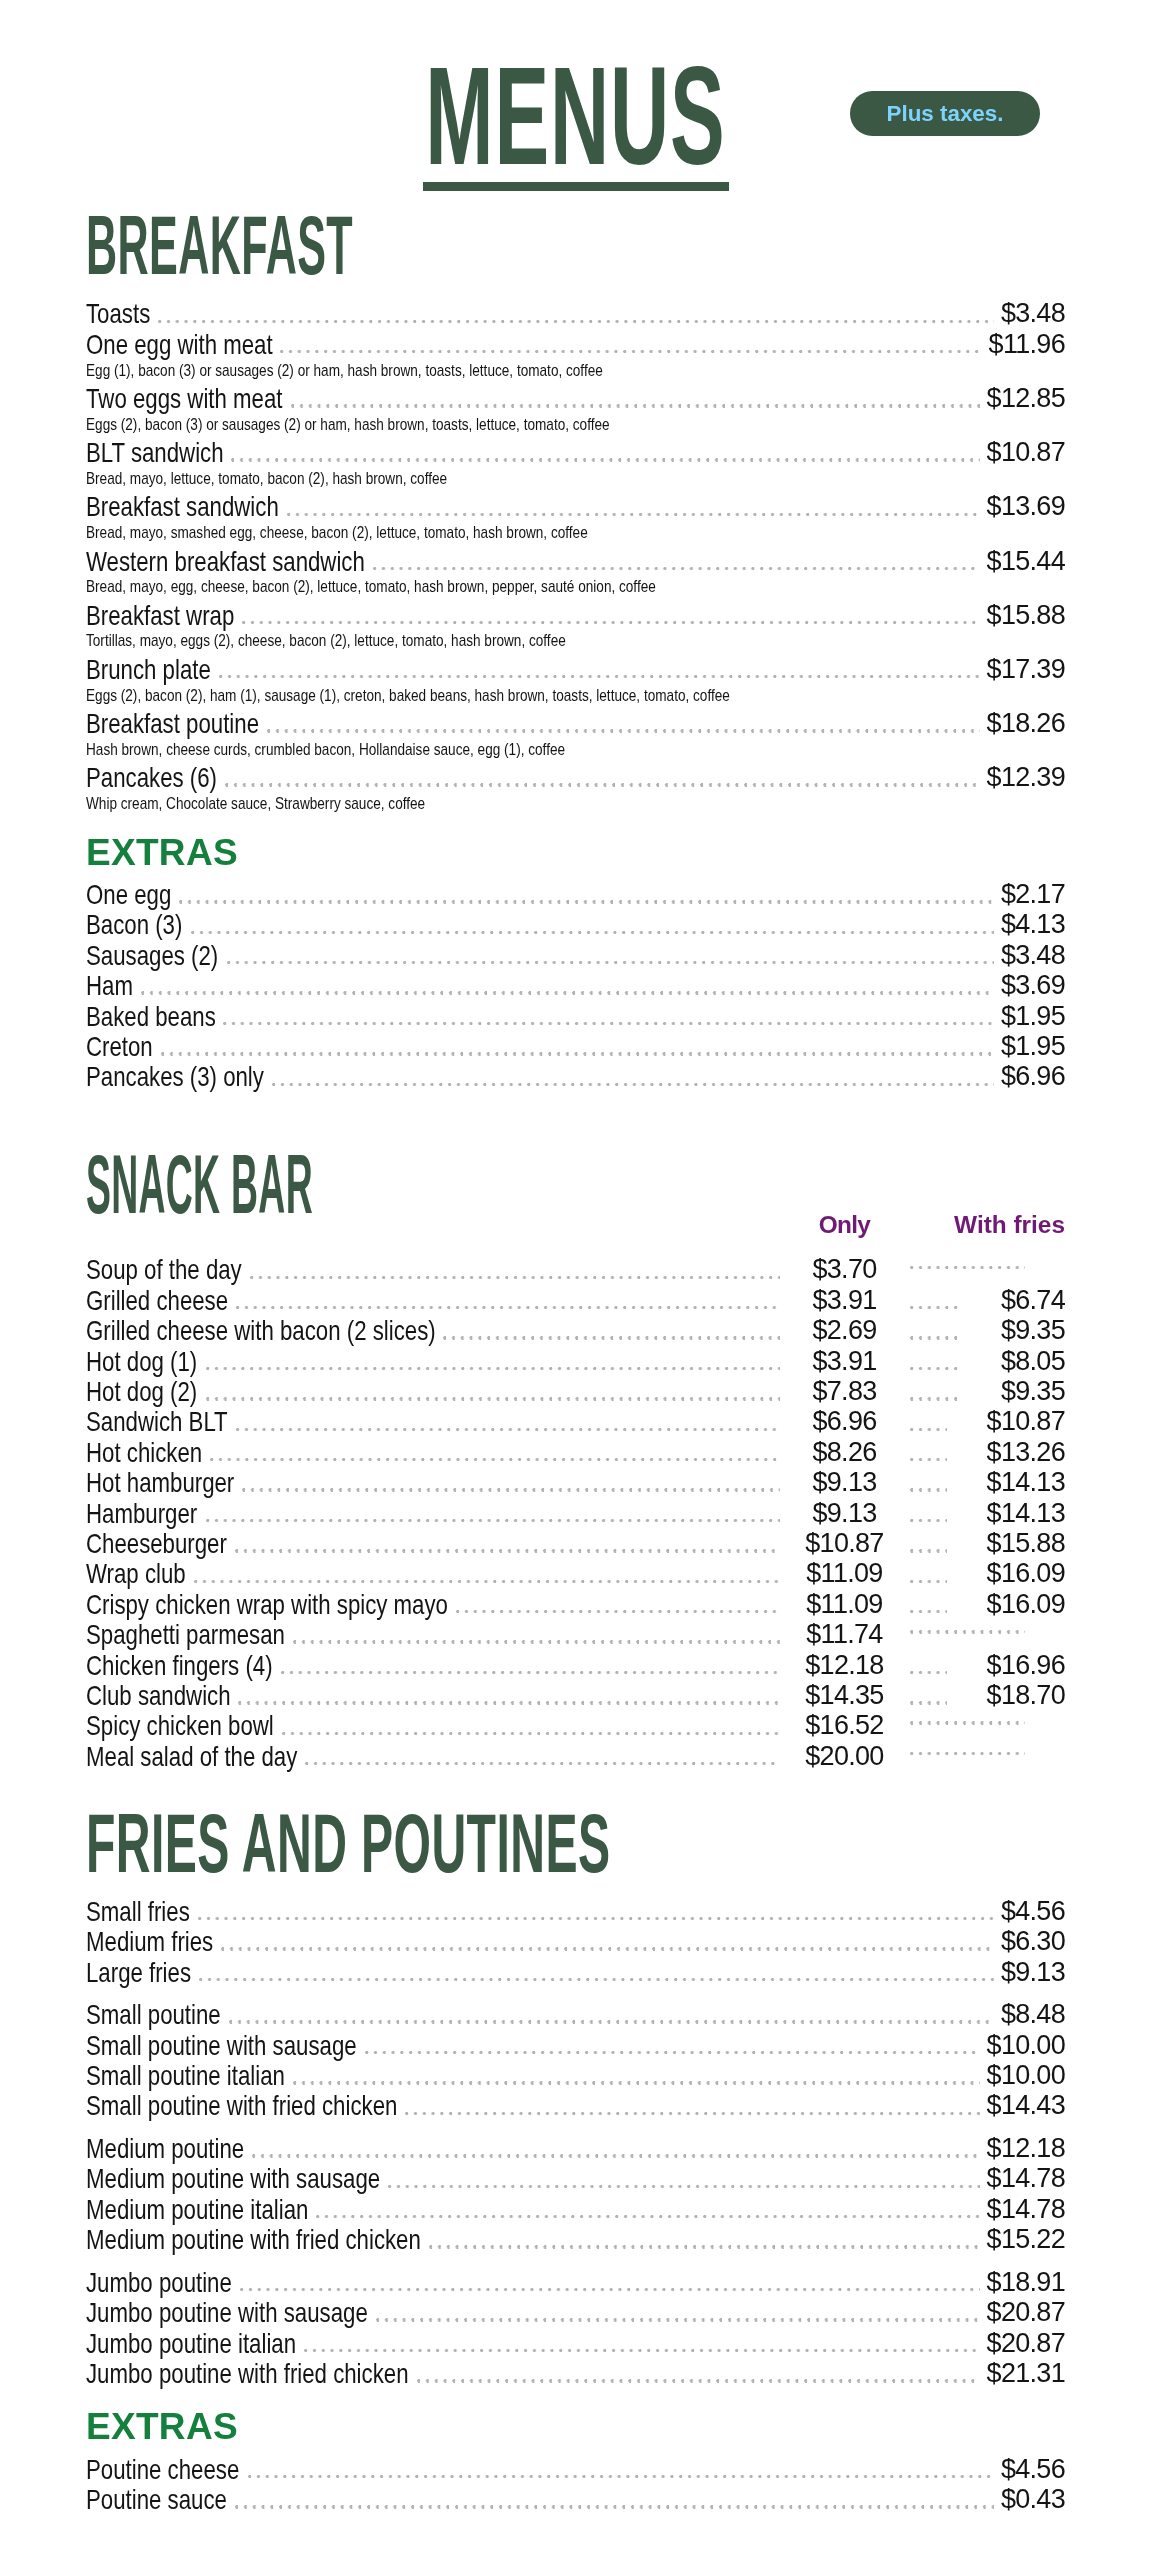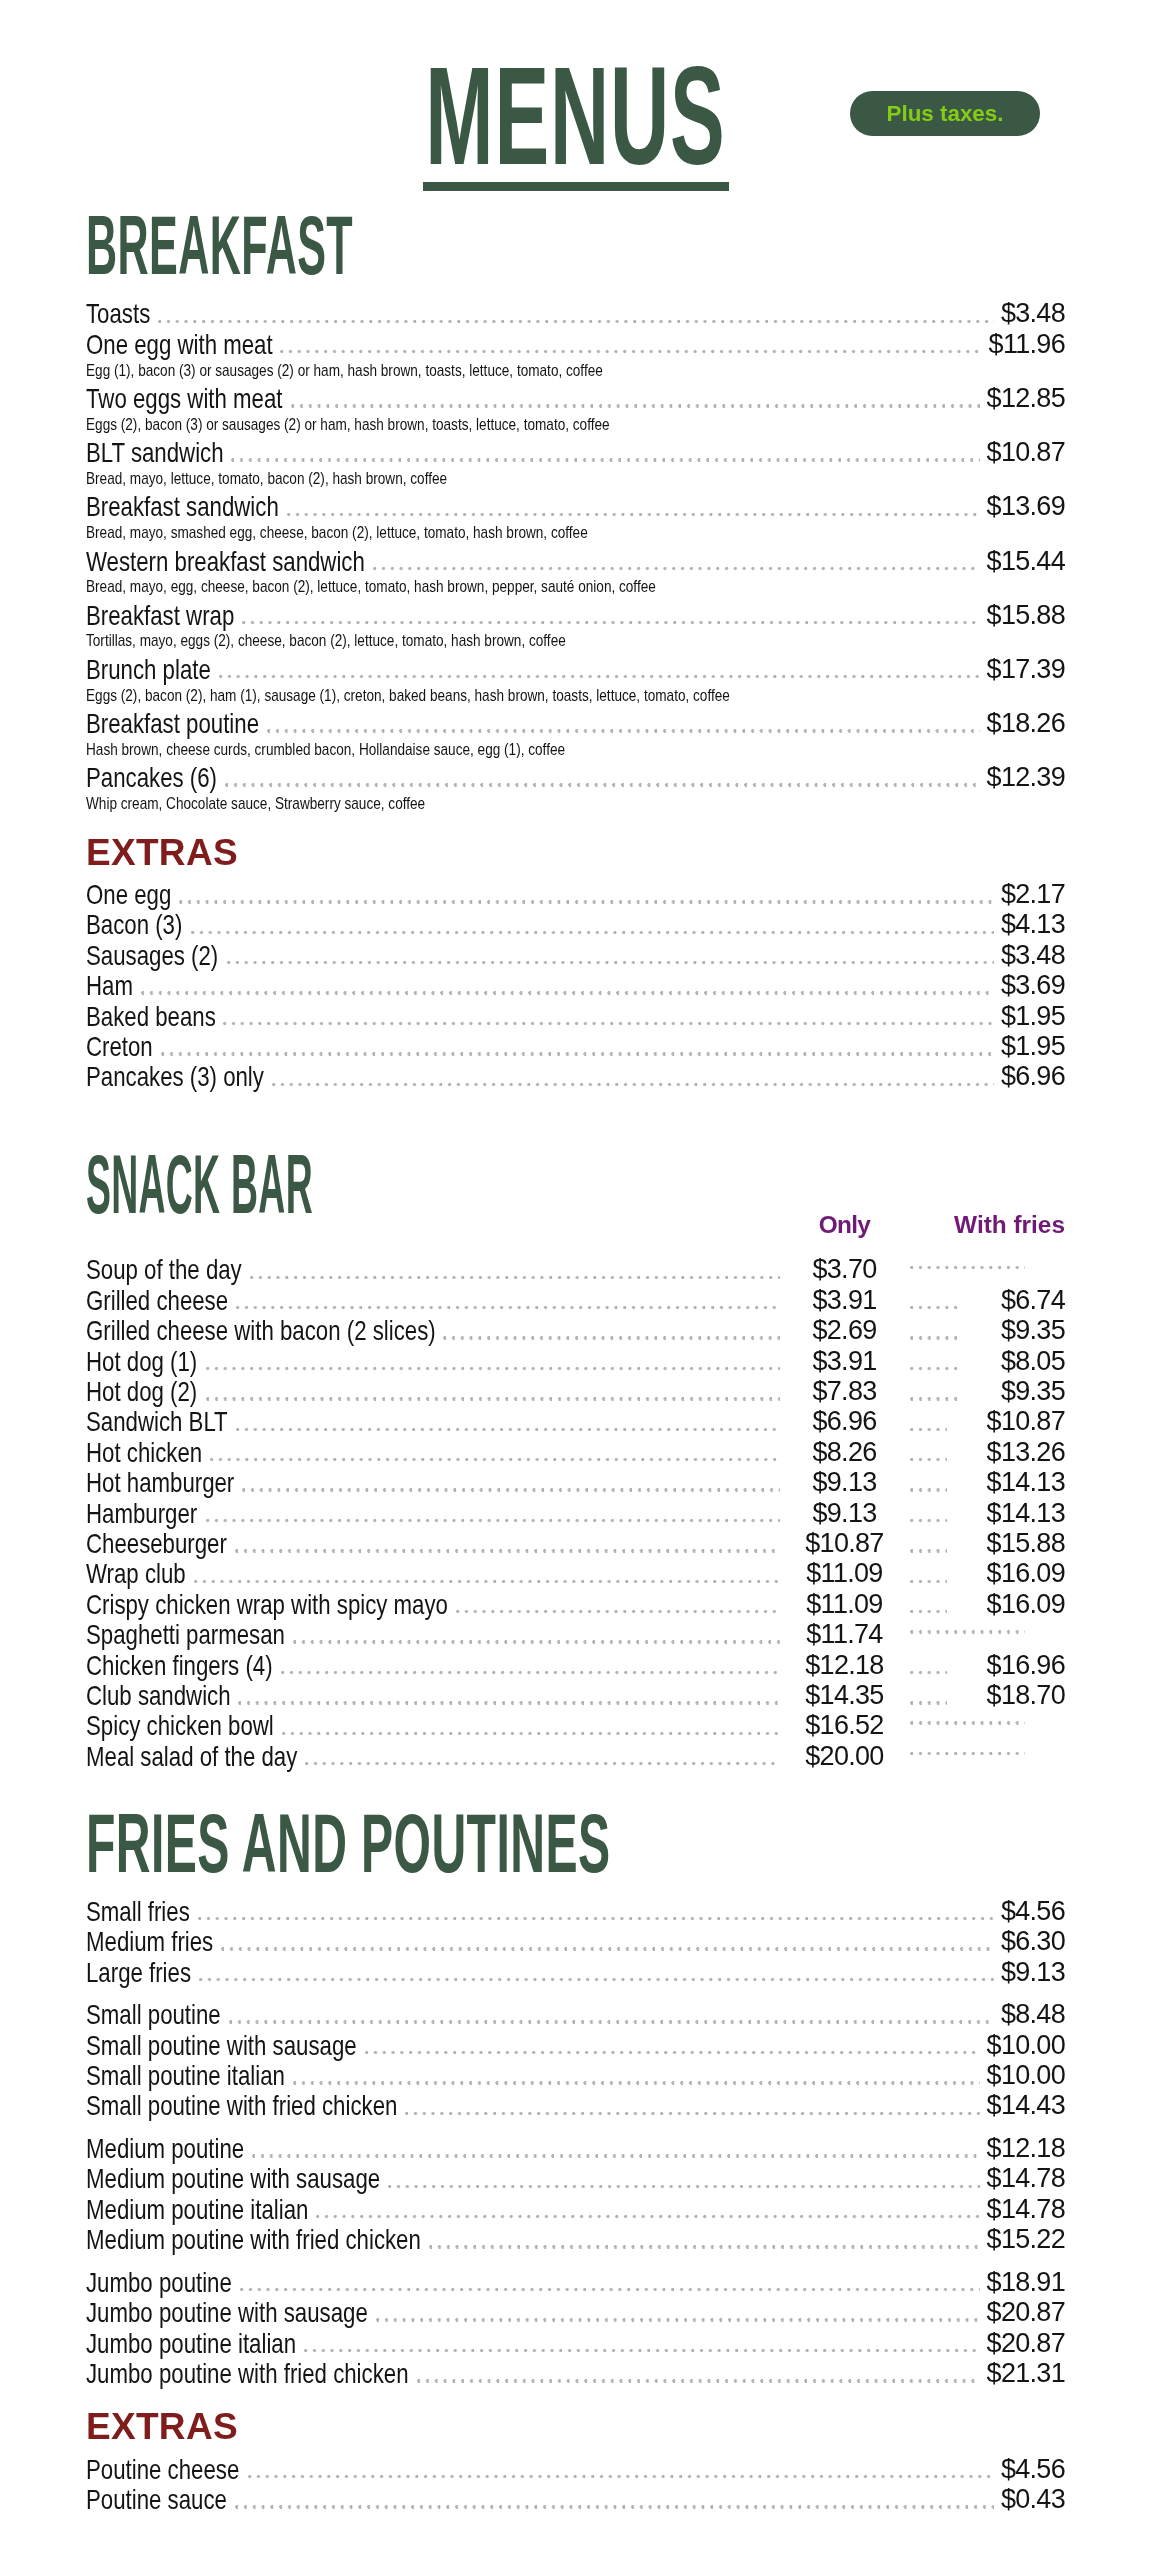--- a/index.html
+++ b/index.html
@@ -13,32 +13,32 @@
   .page-head{position:relative;text-align:center;}
   .title-text{
     display:inline-block;font-weight:700;font-size:139px;line-height:0.8;
     color:#3b5845;letter-spacing:1.4px;
     transform:scaleX(0.59);transform-origin:center;
     white-space:nowrap;
   }
   .title-underline{width:306px;height:8.8px;background:#3b5845;margin:11px auto 0;}
   .badge{
     position:absolute;top:31px;right:25px;width:190px;height:45px;
-    background:#3b5845;border-radius:22.4px;color:#84cc16;
+    background:#3b5845;border-radius:22.4px;color:#7dd3fc;
     display:flex;align-items:center;justify-content:center;
     font-weight:700;font-size:22.4px;
   }
   
   .stamp{
     font-weight:700;color:#3b5845;font-size:83px;line-height:0.85;
     margin:0;white-space:nowrap;letter-spacing:0.7px;
   }
   h2.stamp{margin:20.3px 0 17.6px;}
   .extras-title{
-    font-weight:700;color:#7f1d1d;font-size:37px;line-height:1;
+    font-weight:700;color:#15803d;font-size:37px;line-height:1;
     margin:20.3px 0 9.5px;white-space:nowrap;letter-spacing:0.3px;
   }
   
   .group.gap{margin-top:13.6px;}
   .item{margin-bottom:4.1px;}
   .row{display:flex;align-items:center;margin-bottom:1.4px;}
   .nm{font-size:28.5px;line-height:29px;white-space:nowrap;}
   .pr,.p1,.p2{font-size:27px;line-height:29px;letter-spacing:-0.7px;white-space:nowrap;}
   .p1{width:115px;text-align:center;flex:none;}
   .tail{width:163px;flex:none;display:flex;align-items:flex-end;gap:33px;}

